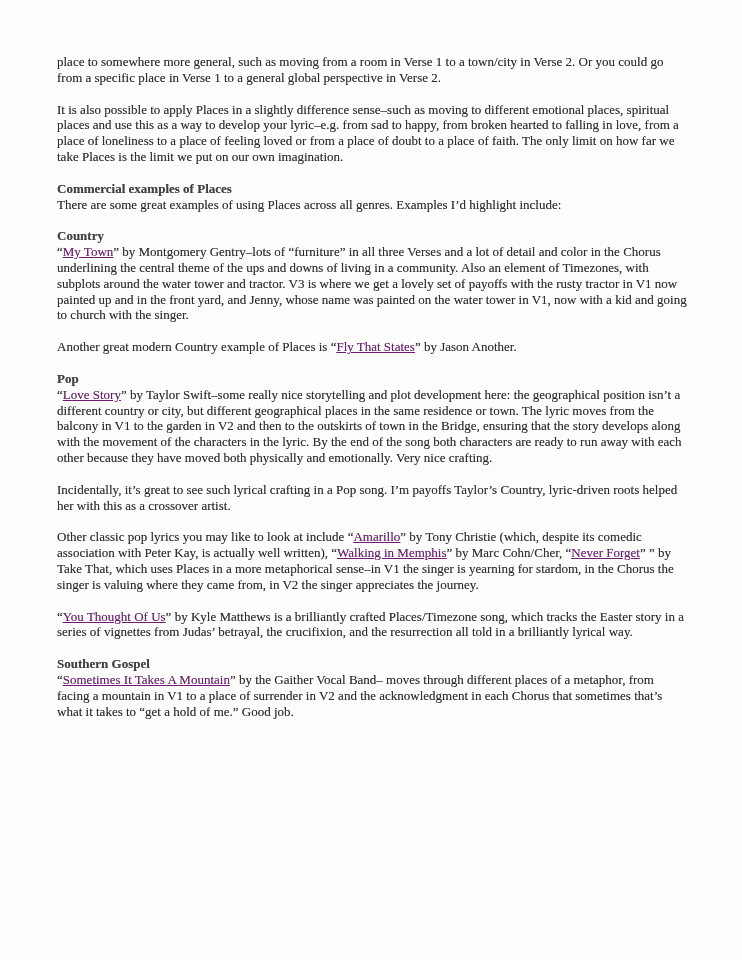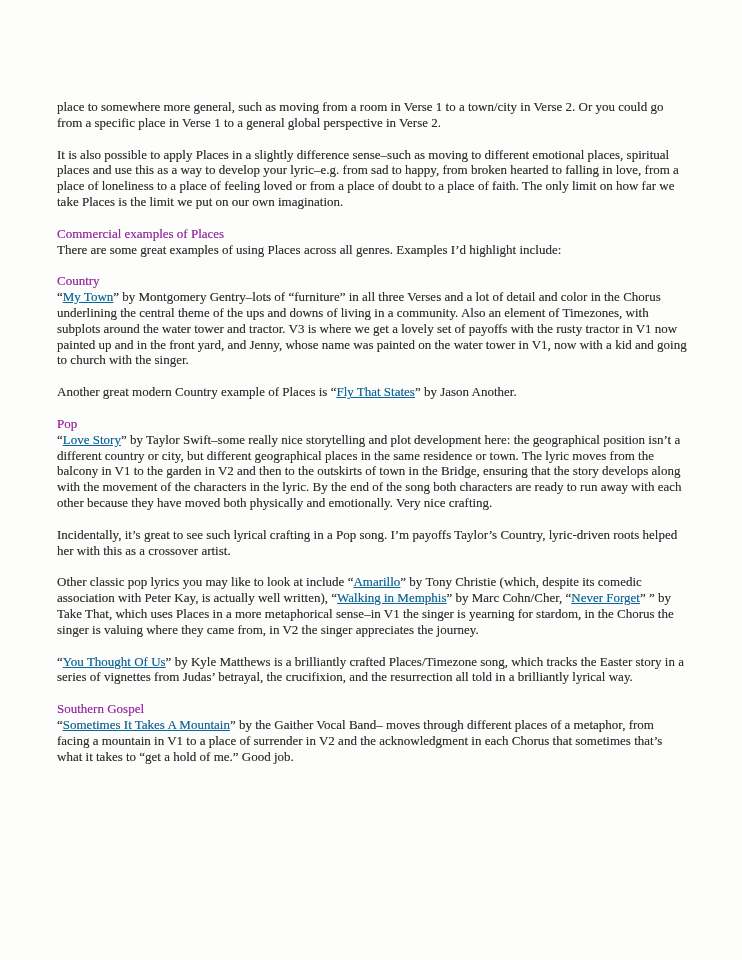--- a/index.html
+++ b/index.html
@@ -19,32 +19,31 @@
     left: 57px;
     top: 54px;
     width: 630px;
     font-family: "Liberation Serif", "DejaVu Serif", serif;
     font-size: 13px;
     line-height: 15.8px;
     color: #2e2e2e;
     
     filter: blur(0.3px);
     text-shadow: 0 0 0.6px rgba(40,40,40,0.45);
-    margin-top: 45px;
   }
   p.paragraph {
     margin: 0 0 16px 0;
   }
   div.heading {
-    font-weight: 400;
-    color: #a21caf;
+    font-weight: 700;
+    color: #404040;
     margin: 12px 0 0 0;
   }
   a.doc-link {
-    color: #0369a1;
+    color: #701a75;
     text-decoration: underline;
     cursor: pointer;
   }
 </style>
 </head>
 <body>
 
 <div class="page">
   <div class="content">
       <p class="paragraph"><span>place to somewhere more general, such as moving from a room in Verse 1 to a town/city in Verse 2. Or you could go from a specific place in Verse 1 to a general global perspective in Verse 2.</span></p>

